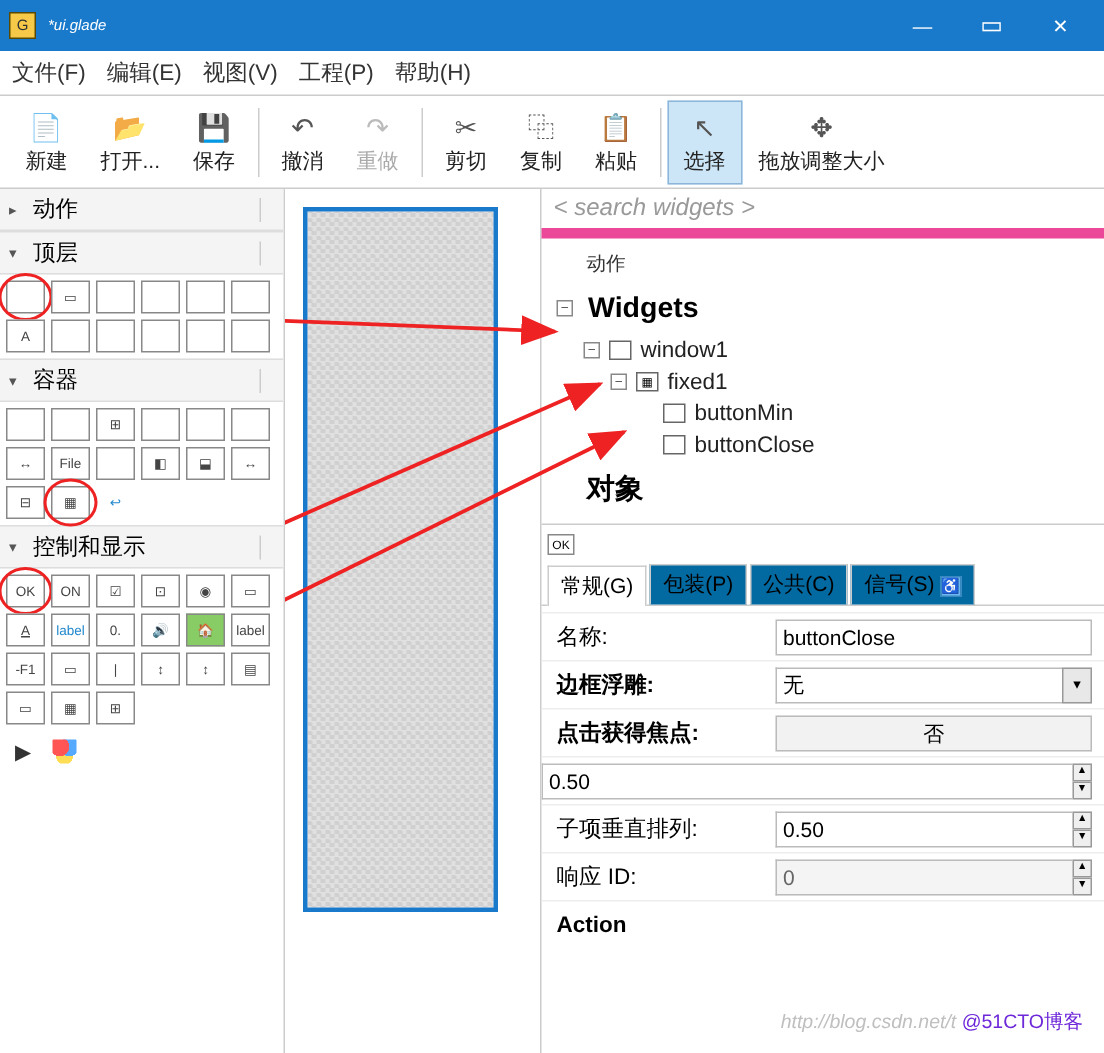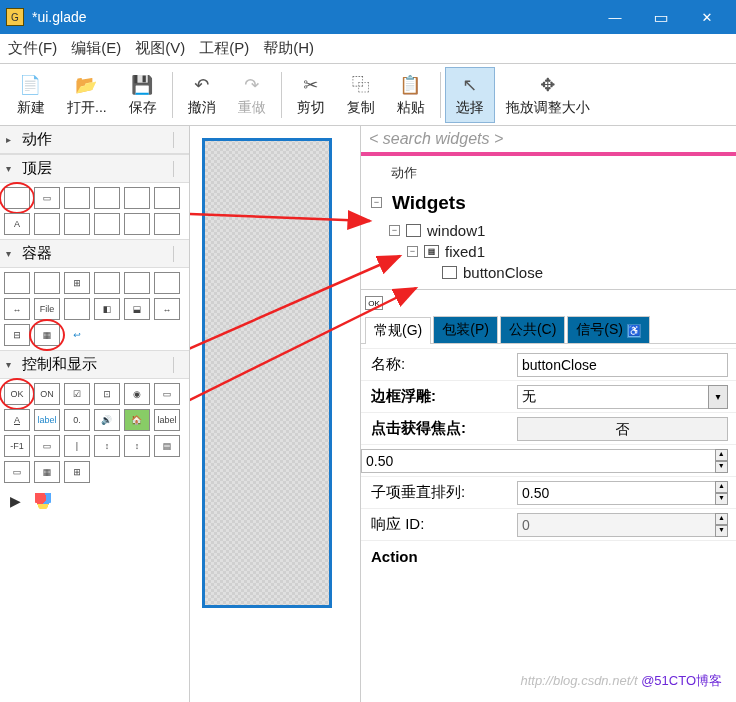--- a/index.html
+++ b/index.html
@@ -1,21 +1,21 @@
 <!DOCTYPE html>
 <html><head>
 <meta charset="utf-8">
 <style>
 * { box-sizing: border-box; margin: 0; padding: 0; font-family: "Microsoft YaHei", "Segoe UI", sans-serif; }
 body { width: 736px; height: 702px; background: #fff; overflow: hidden; position: relative; font-size: 14px; }
 
 
 .titlebar { height: 34px; background: #1979ca; color: #fff; display: flex; align-items: center; padding: 0 6px; }
 .titlebar .app-icon { width: 18px; height: 18px; background: #f7c948; border: 1px solid #5a4a00; margin-right: 8px; display:flex; align-items:center; justify-content:center; font-size:10px; color:#333; }
-.titlebar .title { flex: 1; font-size: 14px; }
+.titlebar .title { flex: 1; font-size: 10px; font-style: italic; }
 .titlebar .winbtn { width: 46px; height: 34px; display: flex; align-items: center; justify-content: center; color: #fff; font-size: 13px; }
 .titlebar .winbtn.min::before { content:"—"; }
 .titlebar .winbtn.max::before { content:"▭"; font-size:16px; }
 .titlebar .winbtn.close::before { content:"✕"; }
 
 
 .menubar { height: 30px; background: #fff; display: flex; align-items: center; padding: 0 8px; border-bottom: 1px solid #ccc; color:#333; }
 .menubar .menuitem { margin-right: 14px; font-size:15px; }
 
 
@@ -44,21 +44,21 @@
 .playrow .play { font-size:14px; color:#333; }
 .playrow .multi { width:16px; height:16px; background: radial-gradient(circle at 30% 30%, #f55 0 40%, transparent 41%), radial-gradient(circle at 70% 30%, #5af 0 40%, transparent 41%), radial-gradient(circle at 50% 70%, #fd5 0 40%, transparent 41%); }
 
 
 .canvas-area { flex:1; display:flex; position:relative; }
 .canvas-left { width:170px; padding:12px 6px; }
 .canvas-window { width:130px; height:470px; border:3px solid #1979ca; background: repeating-conic-gradient(#d0d0d0 0% 25%, #e0e0e0 0% 50%) 0/6px 6px; margin-left:6px; }
 
 
 .rightpanel { width:376px; display:flex; flex-direction:column; border-left:1px solid #ccc; }
-.search-row { padding:4px 8px; font-size:16px; color:#999; font-style:italic; border-bottom:4px solid #ec4899; }
+.search-row { padding:4px 8px; font-size:16px; color:#999; font-style:italic; border-bottom:7px solid #ec4899; }
 .tree { padding:6px 2px 6px 10px; overflow:hidden; }
 .tree .node { display:flex; align-items:center; padding:2px 0; font-size:15px; }
 .tree .node .ind { display:inline-block; }
 .tree .exp { width:11px; height:11px; border:1px solid #888; font-size:9px; line-height:9px; text-align:center; color:#555; margin-right:6px; background:#fff;}
 .tree .none { width:11px; height:11px; margin-right:6px; }
 .tree .picon { width:15px; height:13px; border:1px solid #666; margin-right:6px; background:#fff; font-size:8px; display:flex;align-items:center;justify-content:center;}
 .tree .node .name { color:#222; }
 .tree .node.cutoff { margin-left:20px; font-size:13px; color:#333;}
 .tree .section-title { font-weight:bold; font-size:19px; margin:6px 0 4px 4px;}
 
@@ -275,22 +275,29 @@
         <div class="node">
           <span class="ind" style="width:36px"></span>
           <div class="exp">−</div>
           <div class="picon">▦</div>
           <span class="name">fixed1</span>
         </div>
         <div class="node">
           <span class="ind" style="width:54px"></span>
           <div class="none"></div>
           <div class="picon"></div>
+          <span class="name">buttonMin</span>
+        </div>
+        <div class="node">
+          <span class="ind" style="width:54px"></span>
+          <div class="none"></div>
+          <div class="picon"></div>
           <span class="name">buttonClose</span>
         </div>
+        <div class="section-title" style="margin-left:20px;">对象</div>
       </div>
 
       <div class="props-header">
         <div class="typeicon">OK</div>
       </div>
       <div class="props-tabs">
         <div class="ptab active">常规(G)</div>
         <div class="ptab">包装(P)</div>
         <div class="ptab">公共(C)</div>
         <div class="ptab"><span>信号(S)</span> <span class="accessibility">♿</span></div>

